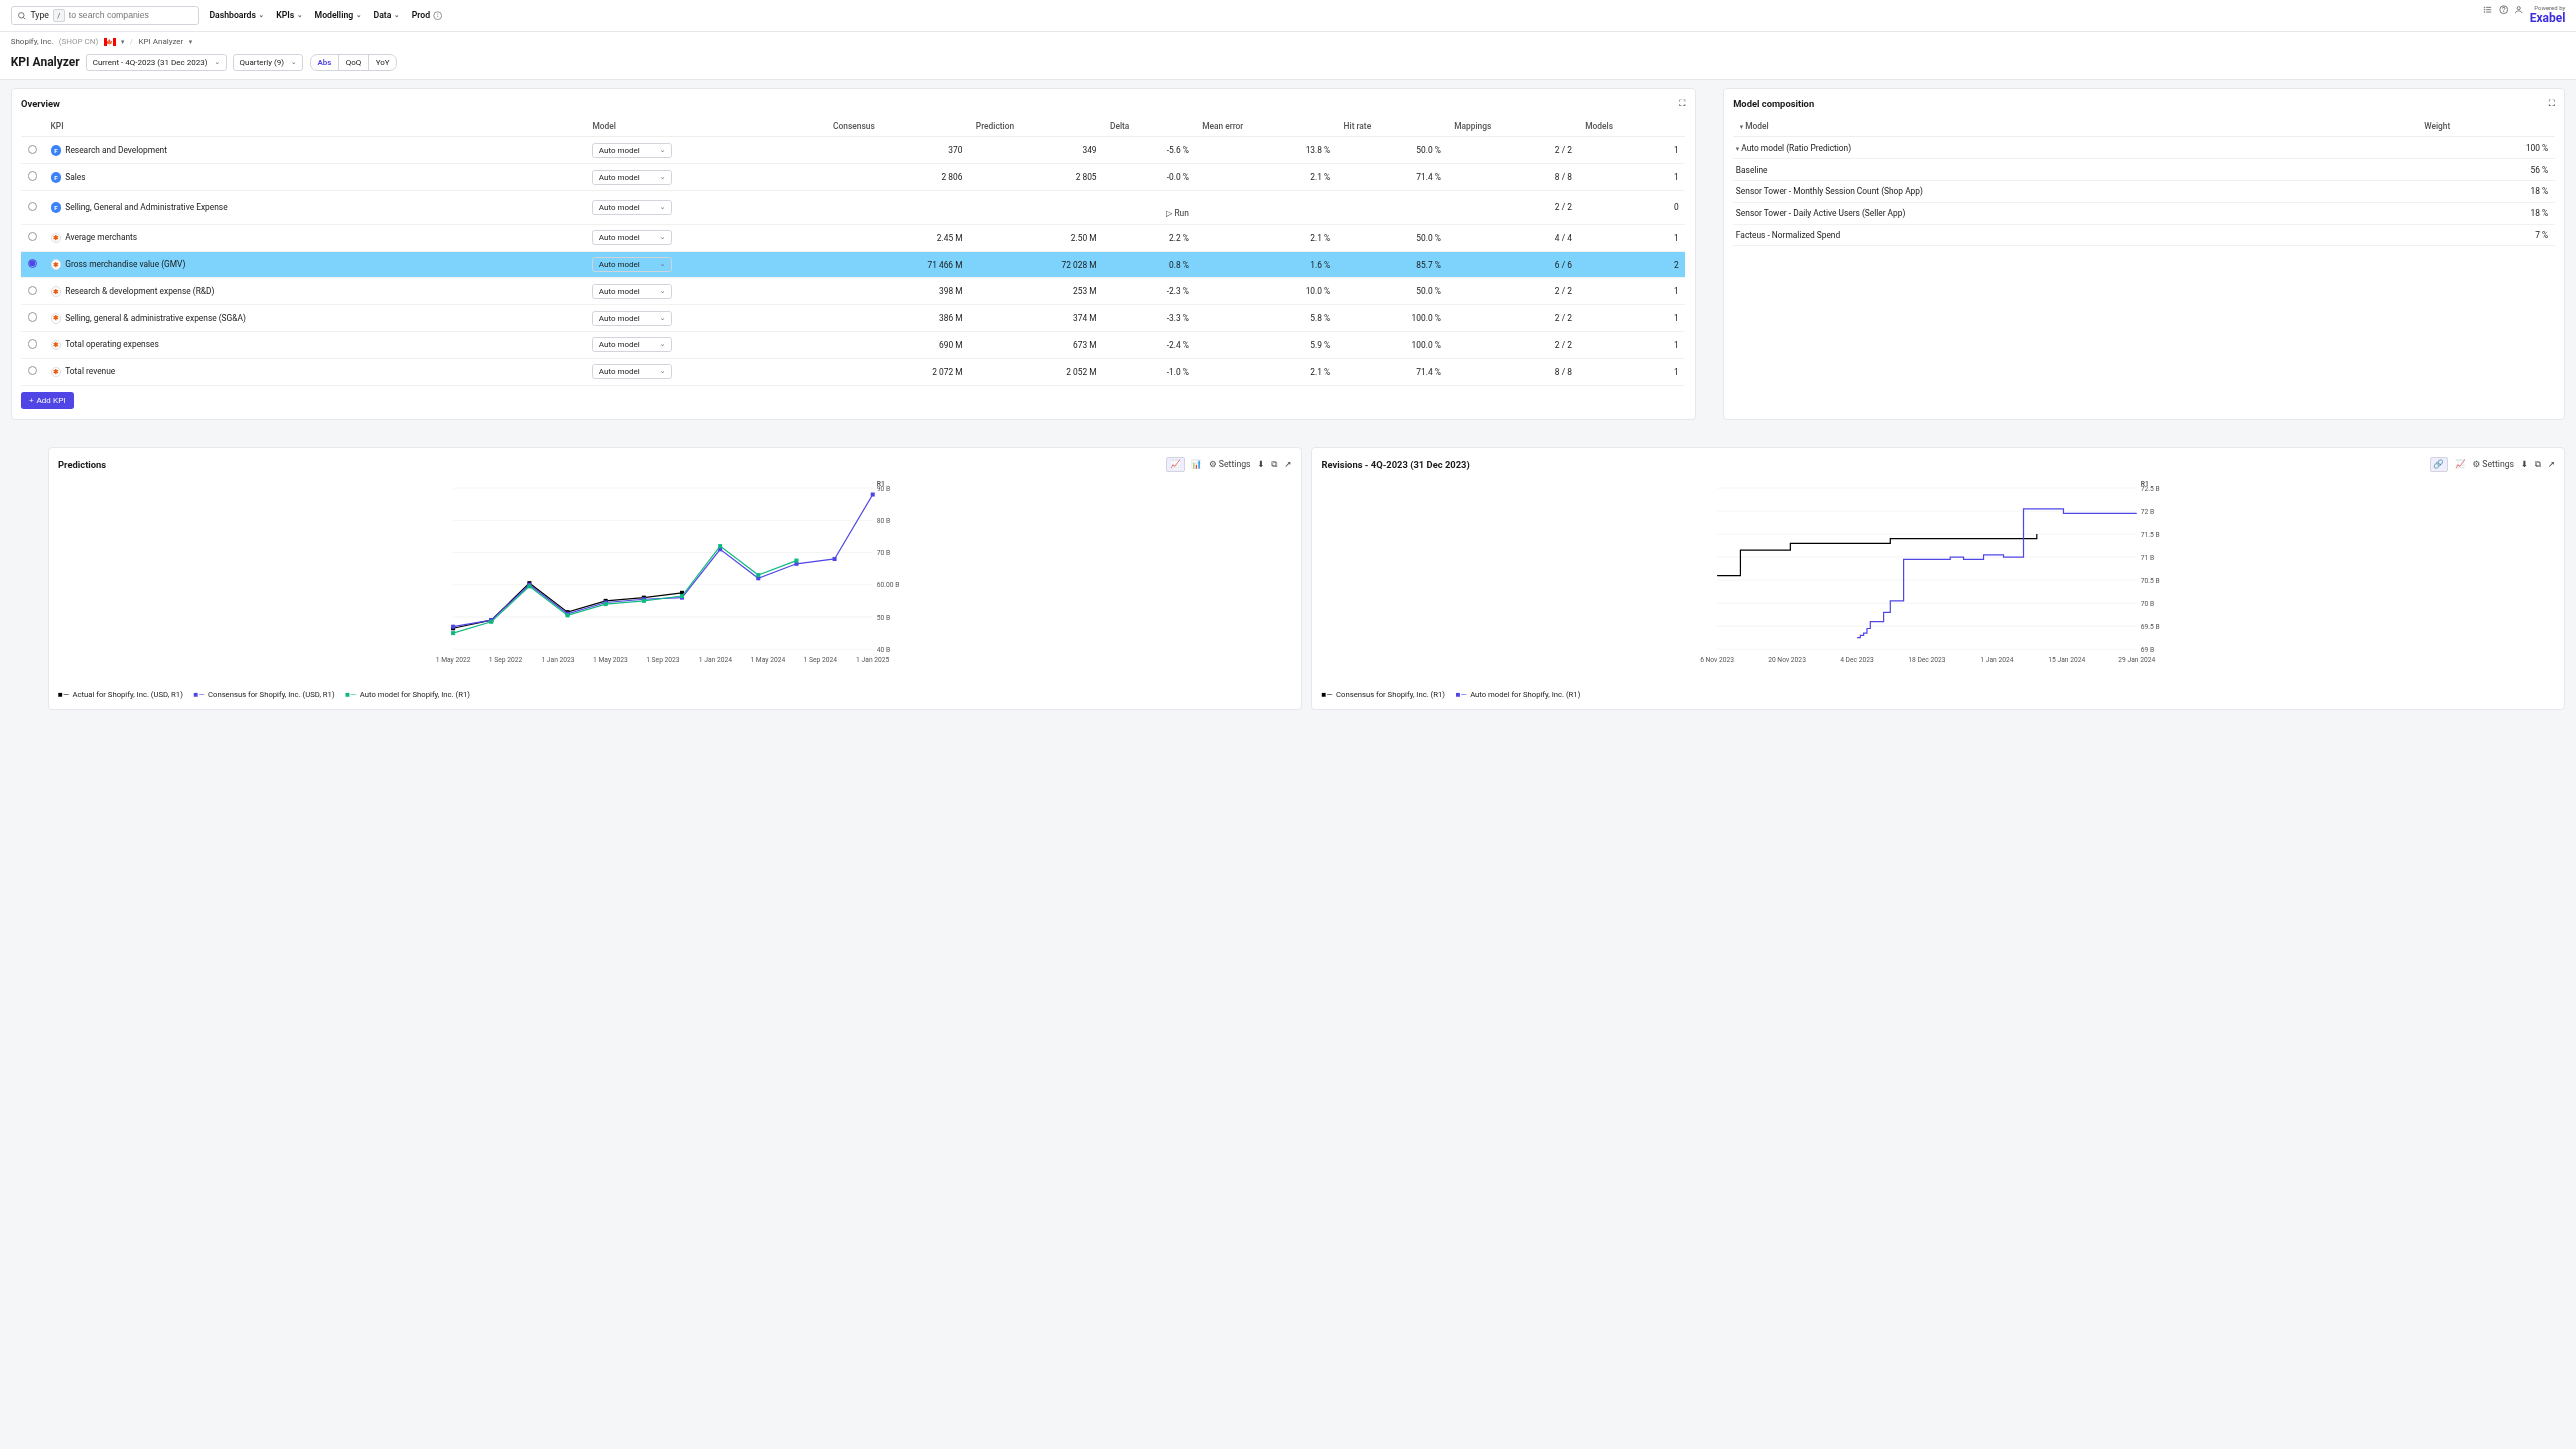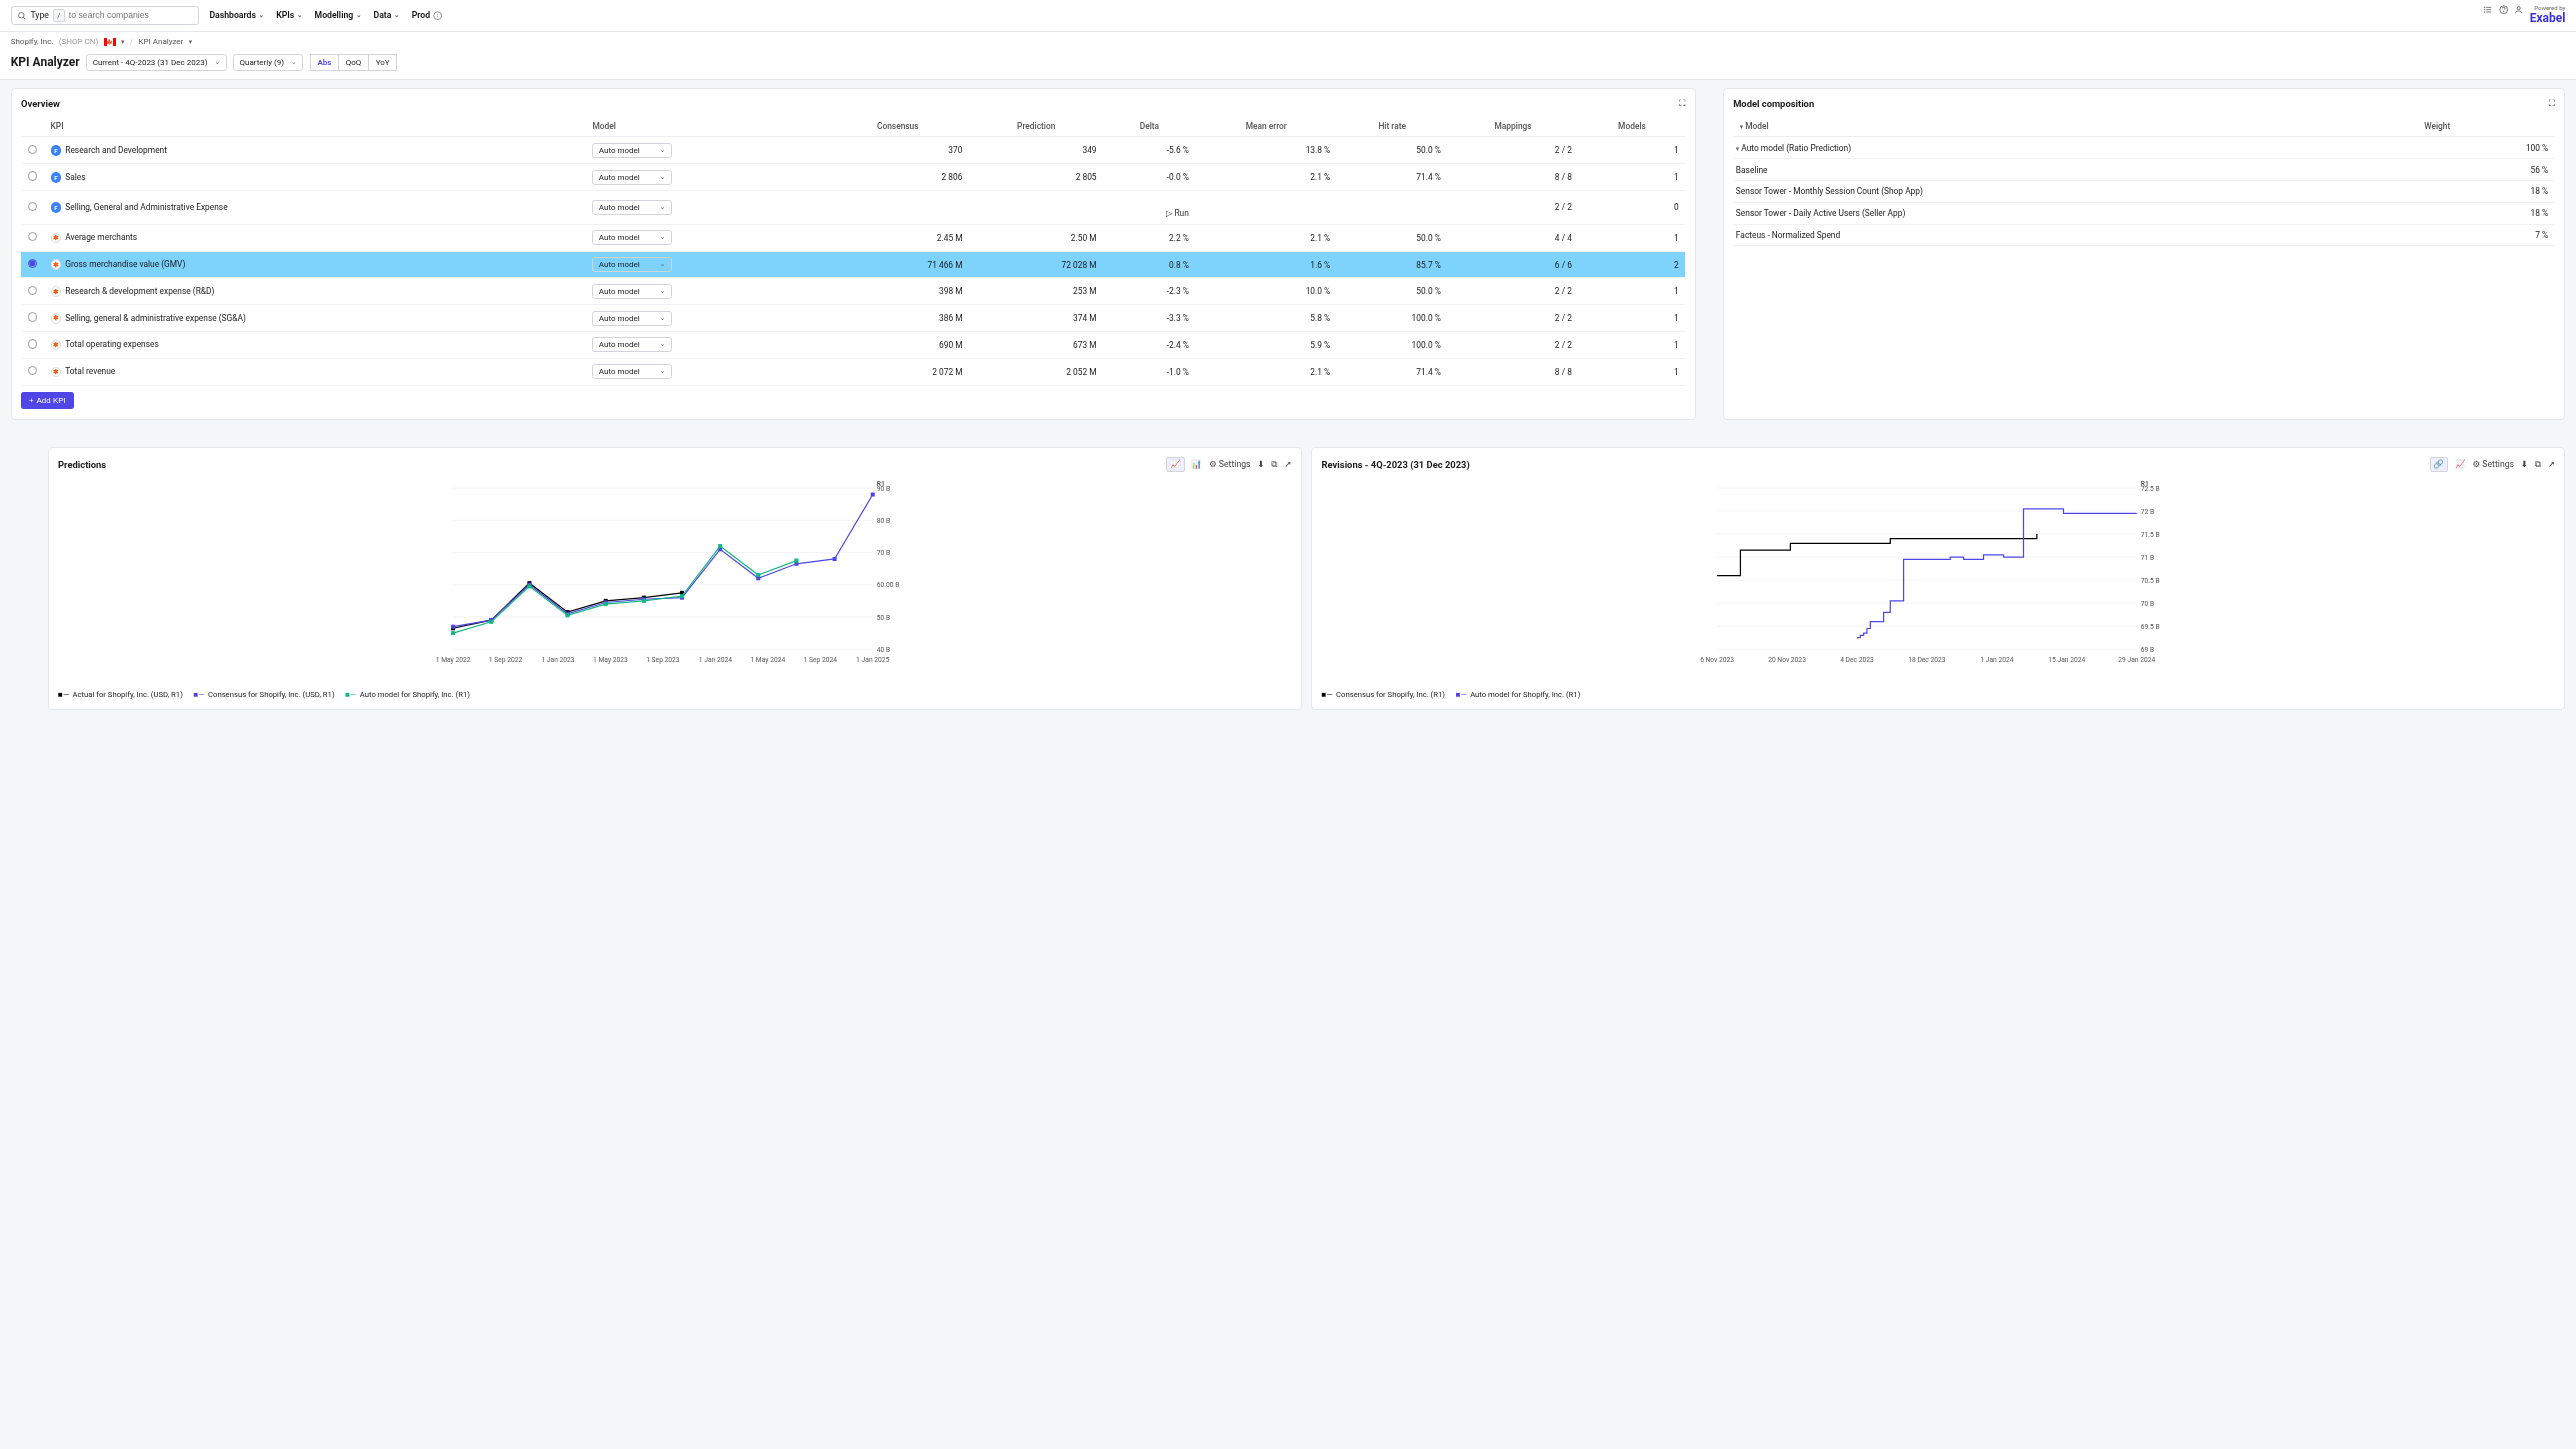--- a/index.html
+++ b/index.html
@@ -12,32 +12,32 @@
 .nav-item { font-weight: 600; color: #111; cursor: pointer; display: flex; align-items: center; gap: 2.7px; }
 .topbar-right { margin-left: auto; display: flex; gap: 6px; }
 .logo { font-weight: 700; font-size: 12px; color: #3b2edb; }
 .logo-sub { font-size: 6px; color: #666; display: block; line-height: 1; }
 .breadcrumb { display: flex; align-items: center; gap: 5.4px; padding: 5.4px 10.7px; background: #fff; font-size: 8px; color: #555; }
 .flag { width: 12px; height: 8px; display: inline-block; background: linear-gradient(to right, red 25%, white 25%, white 75%, red 75%); position: relative; }
 .flag::after { content: "🍁"; position: absolute; left: 50%; top: 50%; transform: translate(-50%,-50%); font-size: 5.4px; }
 .page-header { display: flex; align-items: center; gap: 6.7px; padding: 2.7px 10.7px 8px; background: #fff; border-bottom: 0.7px solid #e5e7eb; }
 .page-title { font-size: 12px; font-weight: 700; }
 .pill { border: 0.7px solid #d1d5db; border-radius: 2.7px; padding: 2.7px 5.4px; font-size: 8px; display: flex; align-items: center; gap: 7px; cursor: pointer; }
-.toggle-group { display: flex; border: 0.7px solid #d1d5db; border-radius: 0; overflow: hidden; align-items: center; }
+.toggle-group { display: flex; border: 0.7px solid #d1d5db; border-radius: 7px; overflow: hidden; align-items: center; }
 .toggle-group span { padding: 2.7px 6.7px; font-size: 8px; cursor: pointer; border-right: 0.7px solid #d1d5db; }
 .toggle-group span:last-child { border-right: none; }
 .toggle-group span.active { color: #4f46e5; font-weight: 600; }
 .content { padding: 8px 10.7px; display: grid; grid-template-columns: 2fr 1fr; gap: 27px; }
 .panel { background: #fff; border: 0.7px solid #e5e7eb; border-radius: 4px; padding: 9.4px; position: relative; }
 .panel-header { display: flex; align-items: center; justify-content: space-between; margin-bottom: 6.7px; }
 .panel-title { font-size: 9.4px; font-weight: 700; }
 .panel-actions { display: flex; gap: 6.7px; align-items: center; color: #444; }
 .panel-actions .icon-btn { cursor: pointer; }
 table { width: 100%; border-collapse: collapse; font-size: 8.4px; }
-th { text-align: center; font-weight: 500; color: #555; padding: 5.4px 6.7px; border-bottom: 0.7px solid #eee; }
+th { text-align: left; font-weight: 500; color: #555; padding: 5.4px 6.7px; border-bottom: 0.7px solid #eee; }
 th:first-child, th:nth-child(2), th:nth-child(3) { text-align: left; }
 td { padding: 5.4px 6.7px; border-bottom: 0.7px solid #f1f1f1; text-align: right; }
 td:first-child, td:nth-child(2), td:nth-child(3) { text-align: left; }
 tr.selected { background: #7dd3fc; }
 tr.selected td:first-child { position: relative; }
 .radio { display: inline-block; width: 9.4px; height: 9.4px; border: 1px solid #999; border-radius: 50%; position: relative; }
 .radio.checked { border-color: #4f46e5; }
 .radio.checked::after { content: ""; width: 5.4px; height: 5.4px; background: #4f46e5; border-radius: 50%; position: absolute; left: 50%; top: 50%; transform: translate(-50%,-50%); }
 .kpi-icon { display: inline-flex; width: 10.7px; height: 10.7px; border-radius: 50%; align-items: center; justify-content: center; font-size: 6px; font-weight: 700; color: #fff; margin-right: 4px; vertical-align: middle; }
 .kpi-icon.blue { background: #3b82f6; }

